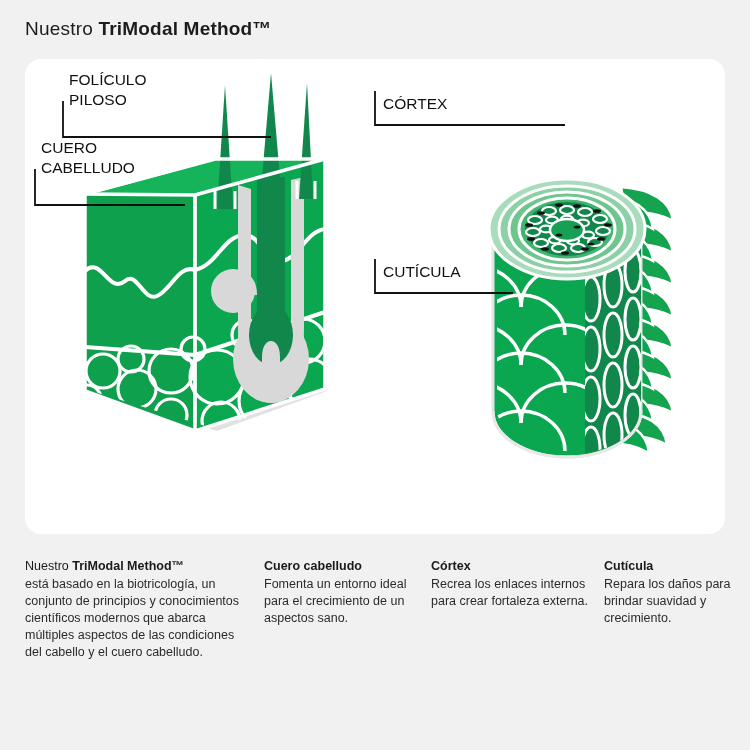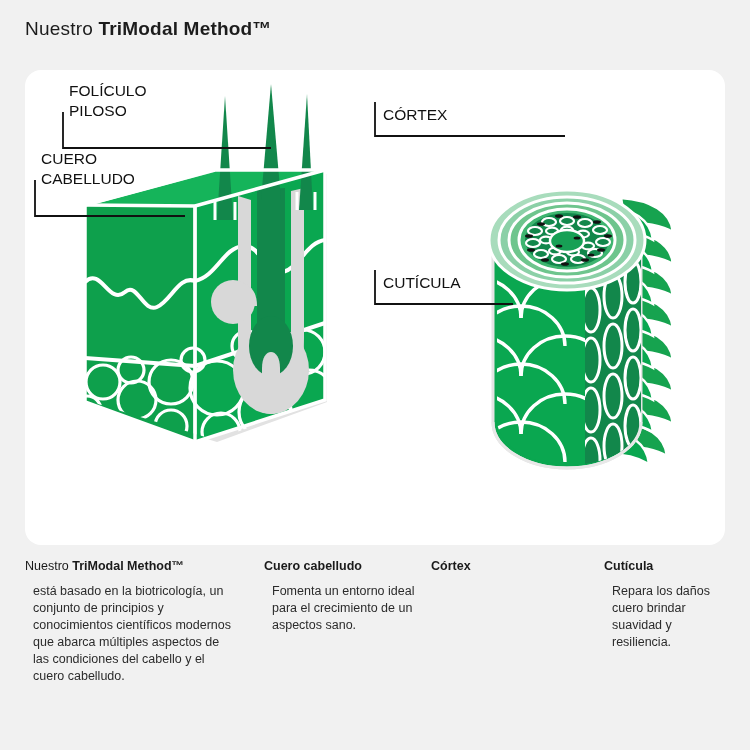--- a/index.html
+++ b/index.html
@@ -13,41 +13,41 @@
   }
   
   .page-title{
     position:absolute;left:25px;top:18px;
     font-size:19px;letter-spacing:.2px;color:#1c1c1c;font-weight:400;
     white-space:nowrap;
   }
   .page-title .strong{font-weight:700;}
   
   .card{
-    position:absolute;left:25px;top:70px;width:700px;height:475px;
+    position:absolute;left:25px;top:59px;width:700px;height:475px;
     background:#ffffff;border-radius:16px;
   }
   
   .illus{position:absolute;left:0;top:0;width:700px;height:475px;display:block;}
   
   .captions{
     position:absolute;left:0;top:558px;width:750px;height:190px;
   }
   .col{position:absolute;top:0;}
   .col.c1{left:25px;width:215px;}
   .col.c2{left:264px;width:165px;}
   .col.c3{left:431px;width:160px;}
   .col.c4{left:604px;width:130px;}
   .col .head{
     font-size:12.5px;font-weight:700;color:#1a1a1a;line-height:17px;
     margin:0 0 1px 0;
   }
   .col .body{
     font-size:12.5px;font-weight:400;color:#2b2b2b;line-height:17px;
-    margin:8px;
+    margin:0;
   }
   .col .head-inline{font-weight:400;}
   .col .head-inline b{font-weight:700;}
 </style>
 </head>
 <body>
 
 <div class="page-title"><span>Nuestro </span><span class="strong">TriModal Method™</span></div>
 
 <div class="card">
@@ -304,19 +304,20 @@
     <p class="body">está basado en la biotricología, un conjunto de principios y conocimientos científicos modernos que abarca múltiples aspectos de las condiciones del cabello y el cuero cabelludo.</p>
   </div>
 
   <div class="col c2">
     <p class="head">Cuero cabelludo</p>
     <p class="body">Fomenta un entorno ideal para el crecimiento de un aspectos sano.</p>
   </div>
 
   <div class="col c3">
     <p class="head">Córtex</p>
+    <p class="body">Recrea los enlaces internos para crear fortaleza externa.</p>
   </div>
 
   <div class="col c4">
     <p class="head">Cutícula</p>
-    <p class="body">Repara los daños cuero brindar suavidad y resiliencia.</p>
+    <p class="body">Repara los daños para brindar suavidad y crecimiento.</p>
   </div>
 </div>
 
 </body></html>

